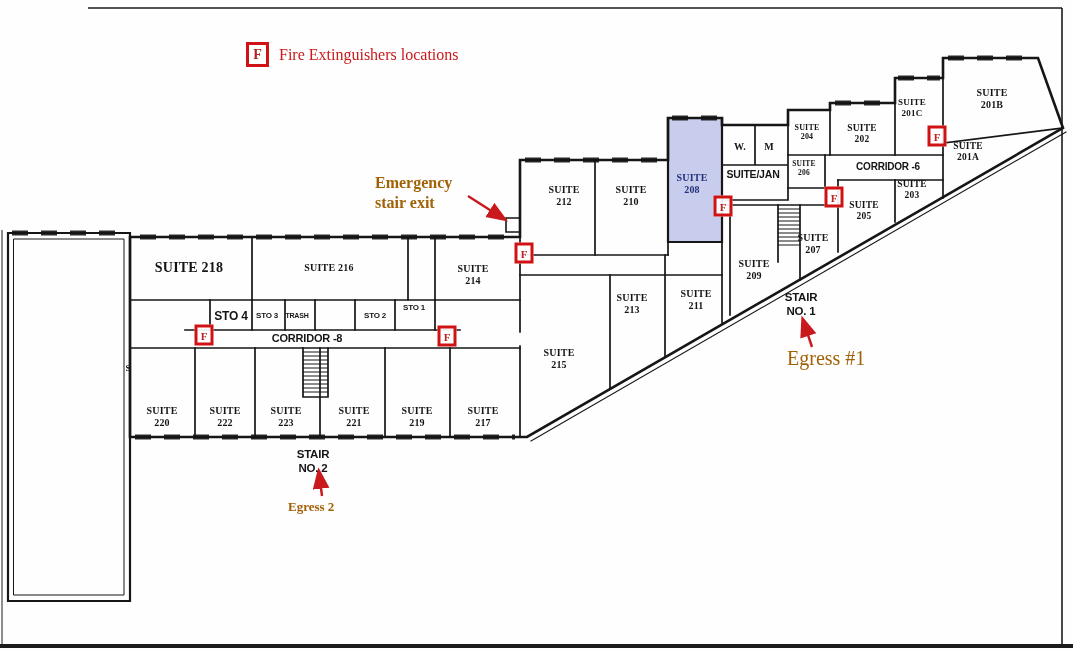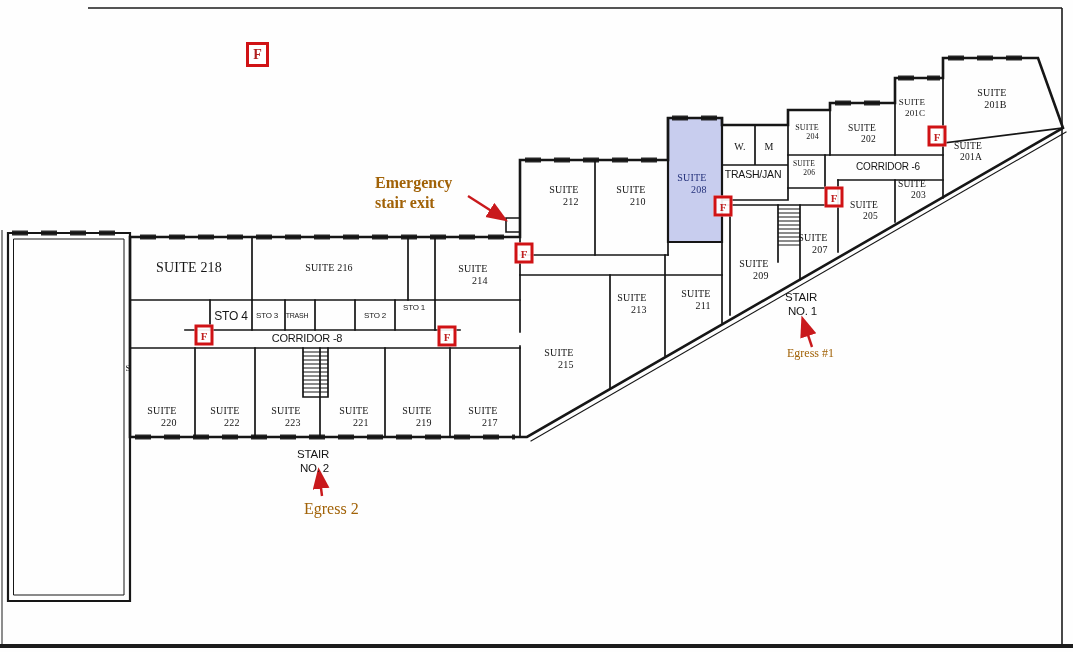--- a/index.html
+++ b/index.html
@@ -8,23 +8,23 @@
     width:1073px;height:652px;
     background:#fefefe;
     overflow:hidden;
     font-family:"Liberation Serif", serif;
   }
   #walls{position:absolute;left:0;top:0;}
   .plan-label{
     position:absolute;
     transform:translate(-50%,-50%);
     white-space:pre-line;
-    text-align:right;
+    text-align:center;
     line-height:1.18;
-    font-weight:normal;
+    font-weight:bold;
     color:#151515;
     letter-spacing:.2px;
     pointer-events:none;
   }
   .lbl-serif{font-family:"Liberation Serif", serif;}
   .lbl-sans{font-family:"Liberation Sans", sans-serif;letter-spacing:-.2px;}
   .f-box{
     position:absolute;
     transform:translate(-50%,-50%);
     width:13px;height:15px;
@@ -141,20 +141,21 @@
 
     <g stroke="#c9191c" stroke-width="2.4" fill="none">
       <path d="M468,196 L504,219" marker-end="url(#ah)"></path>
       <path d="M812,347 L803,320" marker-end="url(#ah)"></path>
       <path d="M322,496 L319,472" marker-end="url(#ah)"></path>
     </g>
   </svg>
 
   <div id="legend">
     <span class="legend-f">F</span>
+    <span class="legend-text">Fire Extinguishers locations</span>
   </div>
 
 <div class="plan-label lbl-serif" style="left: 189px; top: 268px; font-size: 14px;">SUITE 218</div>
     <div class="plan-label lbl-serif" style="left: 317px; top: 268px; font-size: 10px; margin-left: 12px;">SUITE 216</div>
     <div class="plan-label lbl-serif" style="left: 473px; top: 275px; font-size: 10px;">SUITE
 214</div>
     <div class="plan-label lbl-serif" style="left: 162px; top: 417px; font-size: 10px;">SUITE
 220</div>
     <div class="plan-label lbl-serif" style="left: 225px; top: 417px; font-size: 10px;">SUITE
 222</div>
@@ -193,36 +194,36 @@
     <div class="plan-label lbl-serif" style="left: 804px; top: 169px; font-size: 7.5px;">SUITE
 206</div>
     <div class="plan-label lbl-serif" style="left: 912px; top: 108px; font-size: 9px;">SUITE
 201C</div>
     <div class="plan-label lbl-serif" style="left: 968px; top: 152px; font-size: 9.5px;">SUITE
 201A</div>
     <div class="plan-label lbl-serif" style="left: 992px; top: 99px; font-size: 10px;">SUITE
 201B</div>
     <div class="plan-label lbl-serif" style="left: 740px; top: 147px; font-size: 10px;">W.</div>
     <div class="plan-label lbl-serif" style="left: 769px; top: 147px; font-size: 10px;">M</div>
-    <div class="plan-label lbl-sans" style="left: 753px; top: 174px; font-size: 10.5px;">TRASH/JAN</div>
+    <div class="plan-label lbl-sans" style="left: 753px; top: 174px; font-size: 10.5px;">SUITE/JAN</div>
     <div class="plan-label lbl-sans" style="left: 307px; top: 338px; font-size: 11px;">CORRIDOR  -8</div>
     <div class="plan-label lbl-sans" style="left: 888px; top: 167px; font-size: 10px;">CORRIDOR  -6</div>
     <div class="plan-label lbl-sans" style="left: 313px; top: 462px; font-size: 11.5px;">STAIR
 NO. 2</div>
     <div class="plan-label lbl-sans" style="left: 801px; top: 305px; font-size: 11.5px;">STAIR
 NO. 1</div>
     <div class="plan-label lbl-sans" style="left: 231px; top: 316px; font-size: 12px;">STO 4</div>
     <div class="plan-label lbl-sans" style="left: 267px; top: 316px; font-size: 8px;">STO 3</div>
     <div class="plan-label lbl-sans" style="left: 297px; top: 316px; font-size: 7px;">TRASH</div>
     <div class="plan-label lbl-sans" style="left: 375px; top: 316px; font-size: 8px;">STO 2</div>
     <div class="plan-label lbl-sans" style="left: 414px; top: 308px; font-size: 8px;">STO 1</div>
     <div class="plan-label lbl-serif" style="left: 128px; top: 368px; font-size: 9px;">S</div>
     <div class="f-box" style="left: 204px; top: 335px;">F</div>
     <div class="f-box" style="left: 447px; top: 336px;">F</div>
     <div class="f-box" style="left: 524px; top: 253px;">F</div>
     <div class="f-box" style="left: 723px; top: 206px;">F</div>
     <div class="f-box" style="left: 834px; top: 197px;">F</div>
     <div class="f-box" style="left: 937px; top: 136px;">F</div>
     <div class="red-note" style="left: 375px; top: 173px; font-size: 16px; font-weight: bold;">Emergency
 stair exit</div>
-    <div class="red-note" style="left: 787px; top: 346px; font-size: 12px; font-weight: normal;">Egress #1</div>
-    <div class="red-note" style="left: 304px; top: 499px; font-size: 16px; font-weight: normal;">Egress 2</div>
+    <div class="red-note" style="left: 787px; top: 346px; font-size: 20px; font-weight: normal;">Egress #1</div>
+    <div class="red-note" style="left: 288px; top: 499px; font-size: 13px; font-weight: bold;">Egress 2</div>
   </div>
 
 </body></html>

